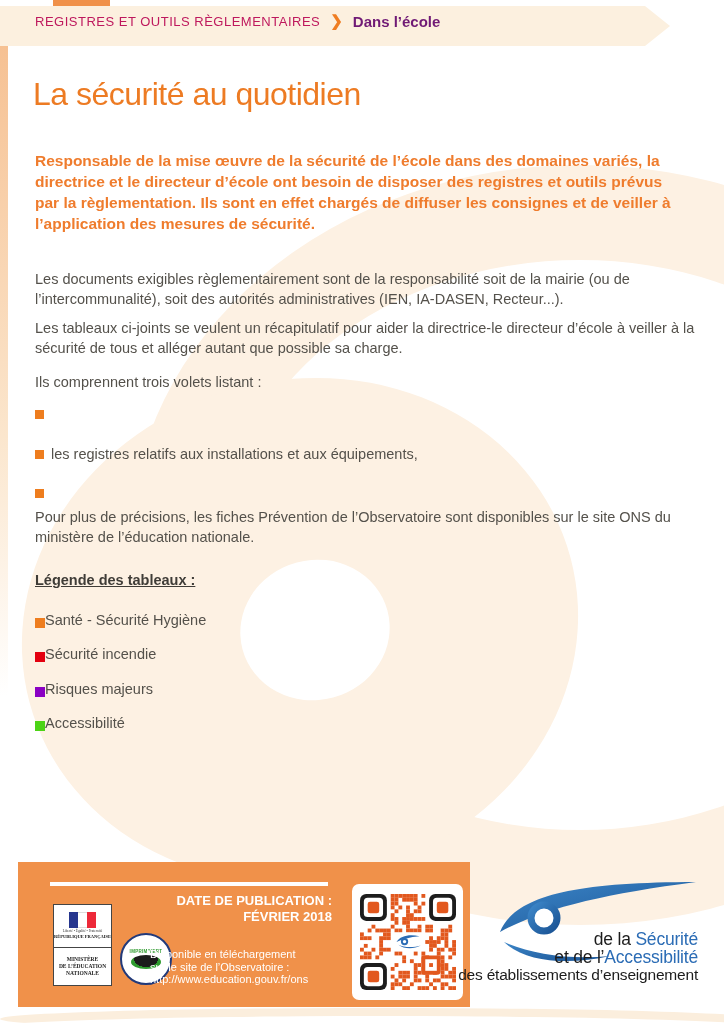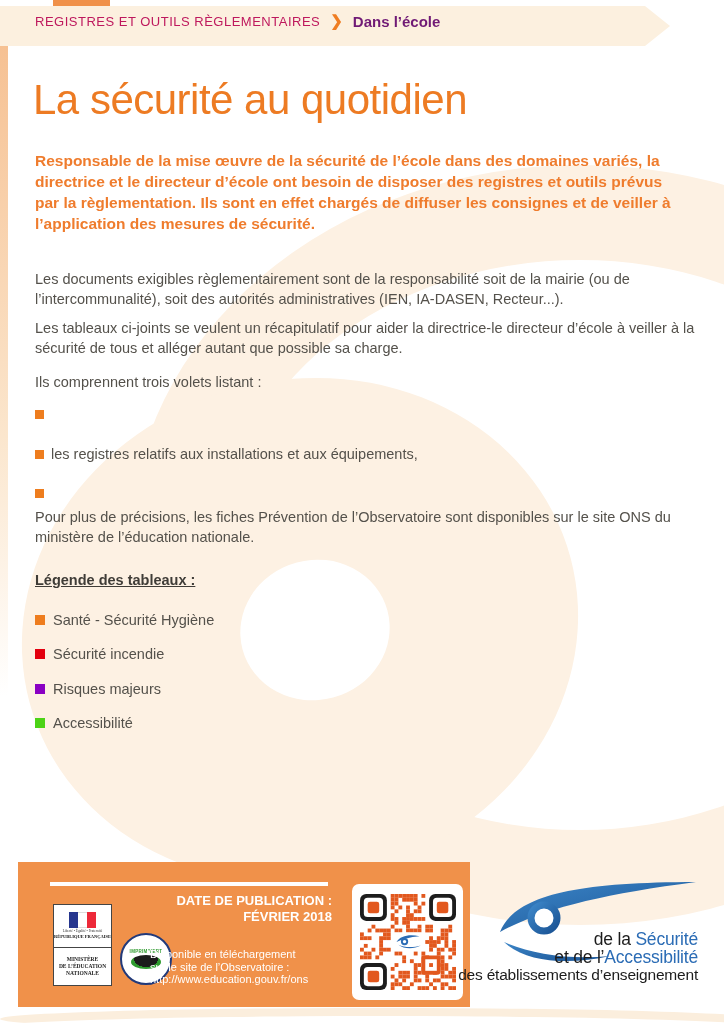--- a/index.html
+++ b/index.html
@@ -27,40 +27,40 @@
     background:#ffffff;transform:rotate(-15deg);}
   .bottom-arc{left:0;top:1008px;width:760px;height:22px;border-radius:50%;background:#fbeedd;}
   .bottom-arc-mask{left:-20px;top:1016px;width:800px;height:26px;border-radius:50%;background:#ffffff;}
 
   
   .breadcrumb-row{left:35px;top:12px;display:flex;align-items:center;gap:10px;}
   .breadcrumb{font-size:13px;letter-spacing:.5px;color:#be185d;}
   .chev{font-size:15px;font-weight:bold;color:#ef7d22;}
   .section{font-size:15px;font-weight:bold;color:#701a75;}
 
-  .page-title{left:33px;top:76px;font-size:42px;color:#ed7b23;letter-spacing:-.5px;}
+  .page-title{left:33px;top:76px;font-size:32px;color:#ed7b23;letter-spacing:-.5px;}
 
   
   .intro{left:35px;top:150px;width:638px;font-size:15.5px;line-height:21px;
     font-weight:bold;color:#ef7c2d;}
   .para{color:#54514b;font-size:14.5px;line-height:19.5px;}
   .p1{left:35px;top:270px;width:612px;}
   .p2{left:35px;top:319px;width:672px;}
   .p3{left:35px;top:373px;width:640px;}
   .p4{left:35px;top:508px;width:640px;}
 
   .bullet{left:35px;display:flex;align-items:flex-start;gap:7px;color:#54514b;
     font-size:14.5px;line-height:19.5px;width:640px;}
   .bullet .sq{width:9px;height:9px;margin-top:5px;flex:0 0 9px;}
   .b1{top:405px;} .b2{top:445px;} .b3{top:484px;}
 
   
   .legend-heading{left:35px;top:572px;font-size:14.5px;font-weight:bold;color:#3f3c37;
     text-decoration:underline;}
-  .legend-item{left:35px;display:flex;align-items:center;gap:8px;color:#54514b;font-size:14.5px;}
+  .legend-item{left:35px;display:flex;align-items:flex-end;gap:0;color:#54514b;font-size:14.5px;}
   .legend-item .sq{width:10px;height:10px;flex:0 0 10px;}
   .l0{top:612px;} .l1{top:646px;} .l2{top:681px;} .l3{top:715px;}
 
   
   .footer-box{left:18px;top:862px;width:452px;height:145px;background:#f0914a;}
   .footer-rule{left:50px;top:882px;width:278px;height:4px;background:#ffffff;}
 
   .ministry{left:53px;top:904px;width:59px;height:82px;background:#ffffff;
     border:1px solid #444;box-sizing:border-box;display:flex;flex-direction:column;}
   .ministry .flag-cell{flex:1;border-bottom:1px solid #444;display:flex;flex-direction:column;

